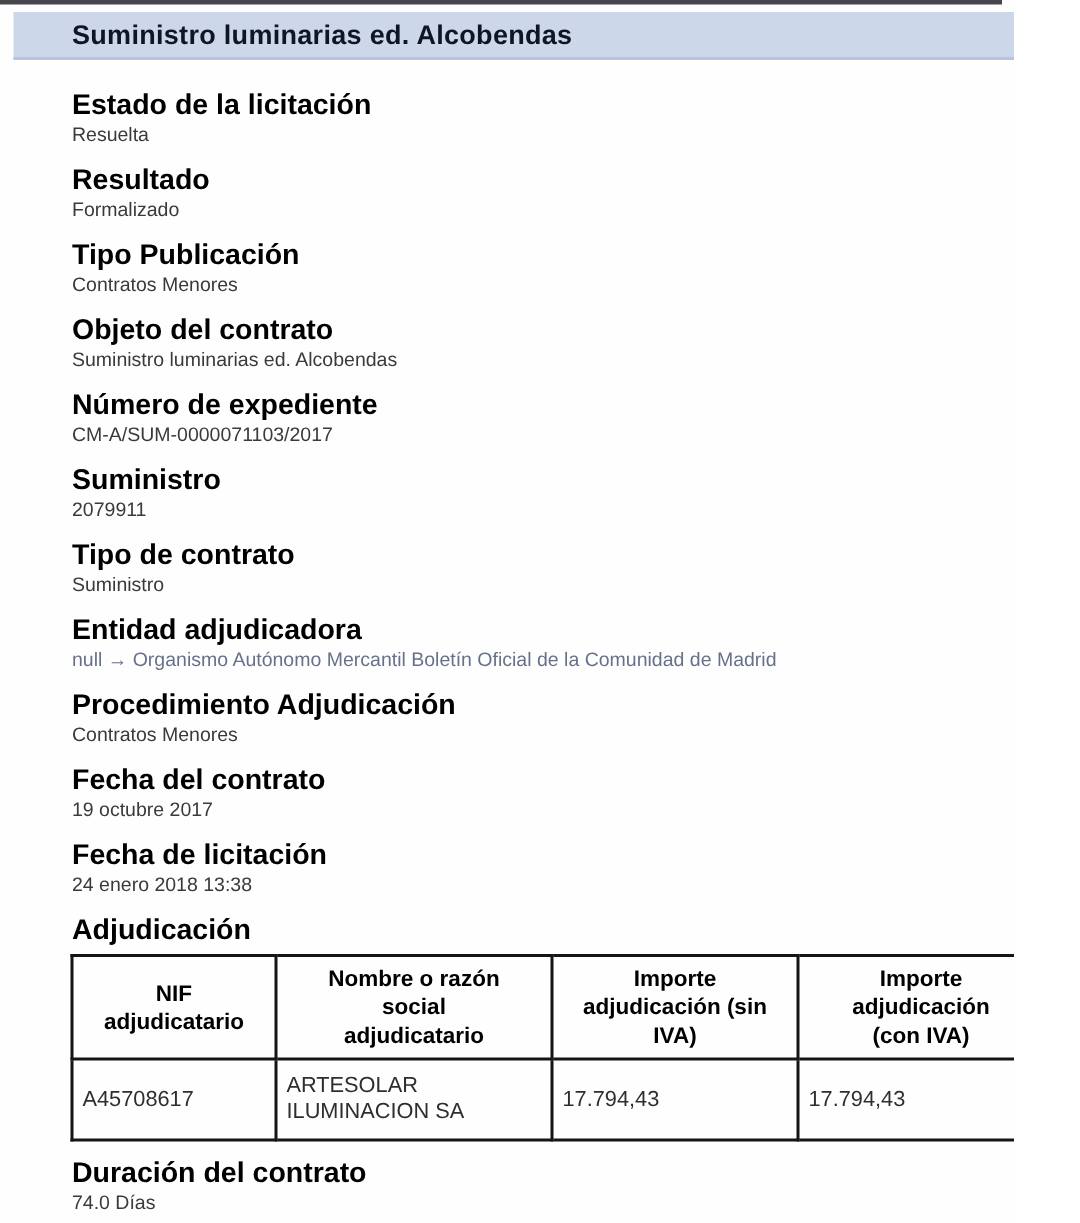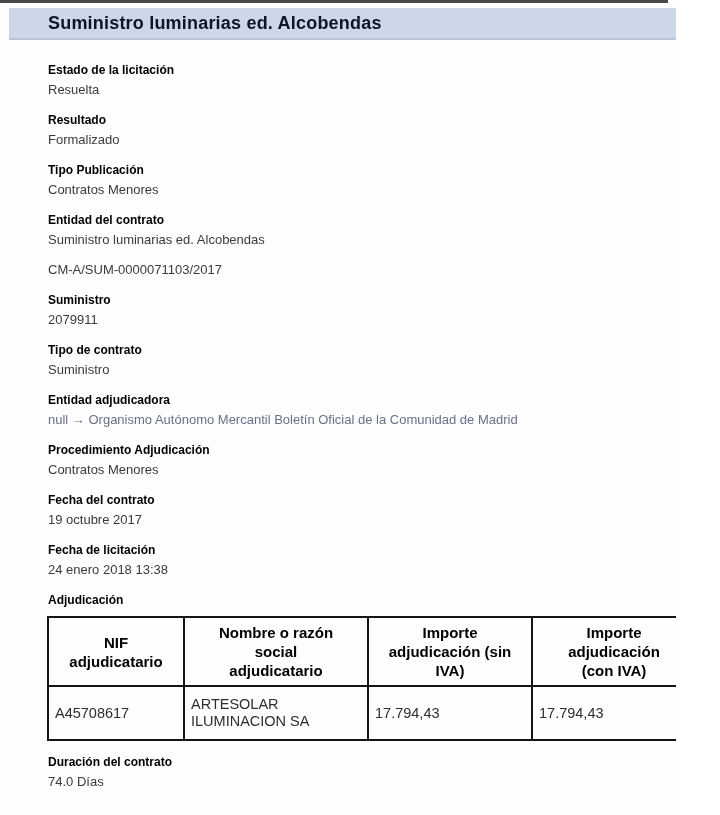--- a/index.html
+++ b/index.html
@@ -38,21 +38,21 @@
     letter-spacing: 0.2px;
   }
   .content {
     position: absolute;
     top: 61px;
     left: 48px;
     width: 655px;
   }
   .field { margin-bottom: 13px; }
   .label {
-    font-size: 12px;
+    font-size: 19px;
     font-weight: bold;
     color: #000000;
     line-height: 19px;
   }
   .value {
     font-size: 13px;
     color: #3a3a3a;
     line-height: 17px;
     margin-top: 1px;
   }
@@ -109,25 +109,26 @@
       <div class="label">Resultado</div>
       <div class="value">Formalizado</div>
     </div>
 
     <div class="field">
       <div class="label">Tipo Publicación</div>
       <div class="value">Contratos Menores</div>
     </div>
 
     <div class="field">
-      <div class="label">Entidad del contrato</div>
+      <div class="label">Objeto del contrato</div>
       <div class="value">Suministro luminarias ed. Alcobendas</div>
     </div>
 
     <div class="field">
+      <div class="label">Número de expediente</div>
       <div class="value">CM-A/SUM-0000071103/2017</div>
     </div>
 
     <div class="field">
       <div class="label">Suministro</div>
       <div class="value">2079911</div>
     </div>
 
     <div class="field">
       <div class="label">Tipo de contrato</div>

